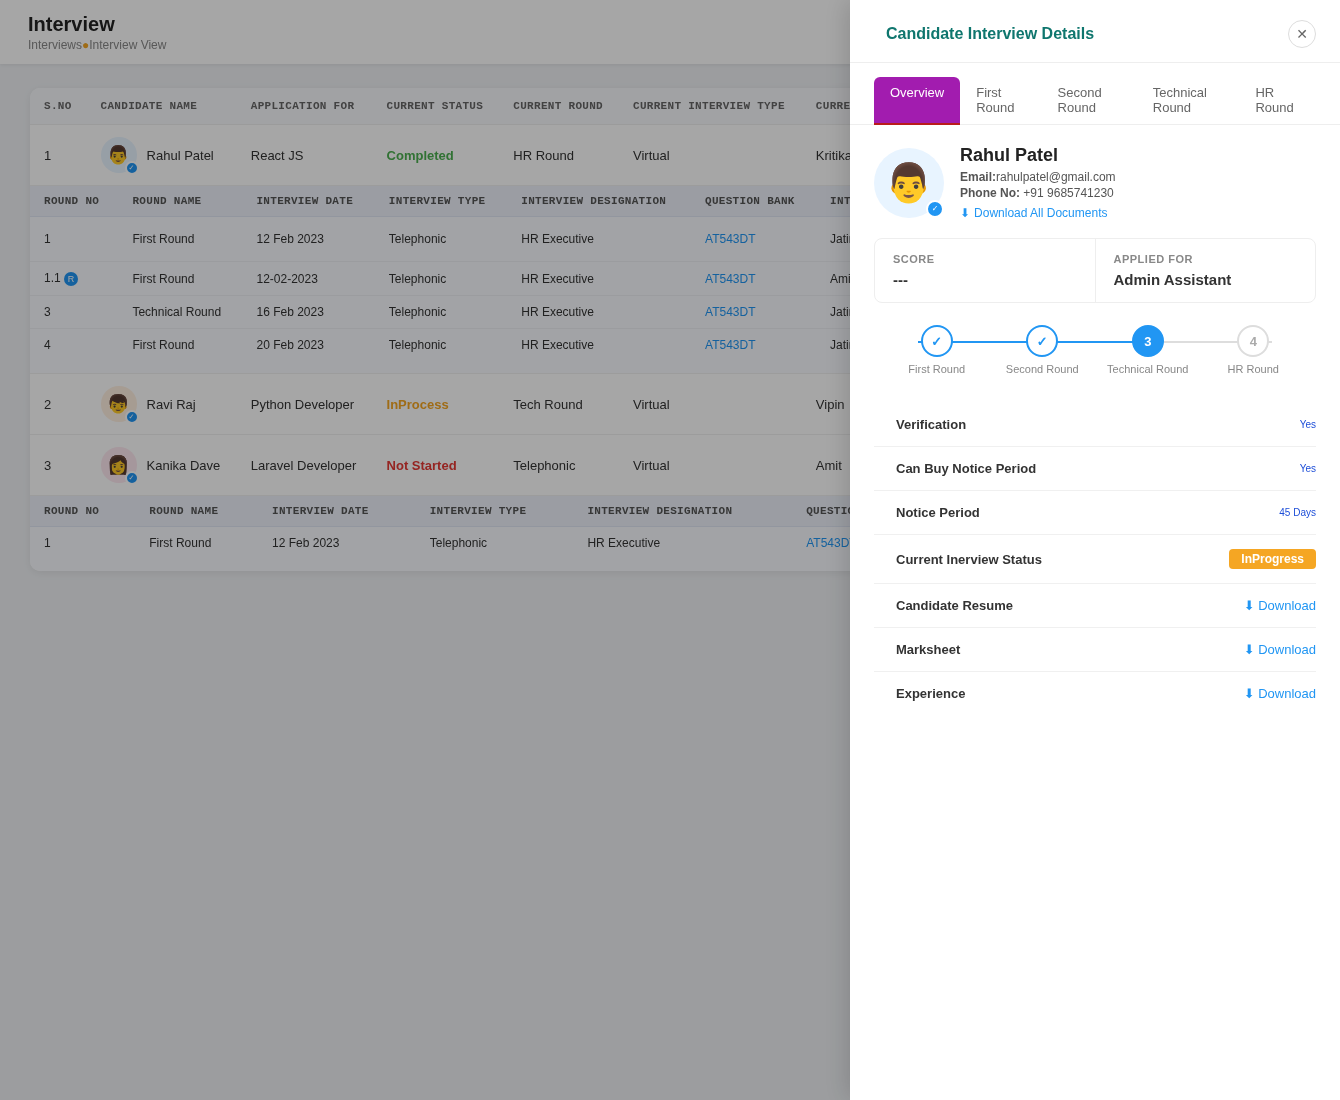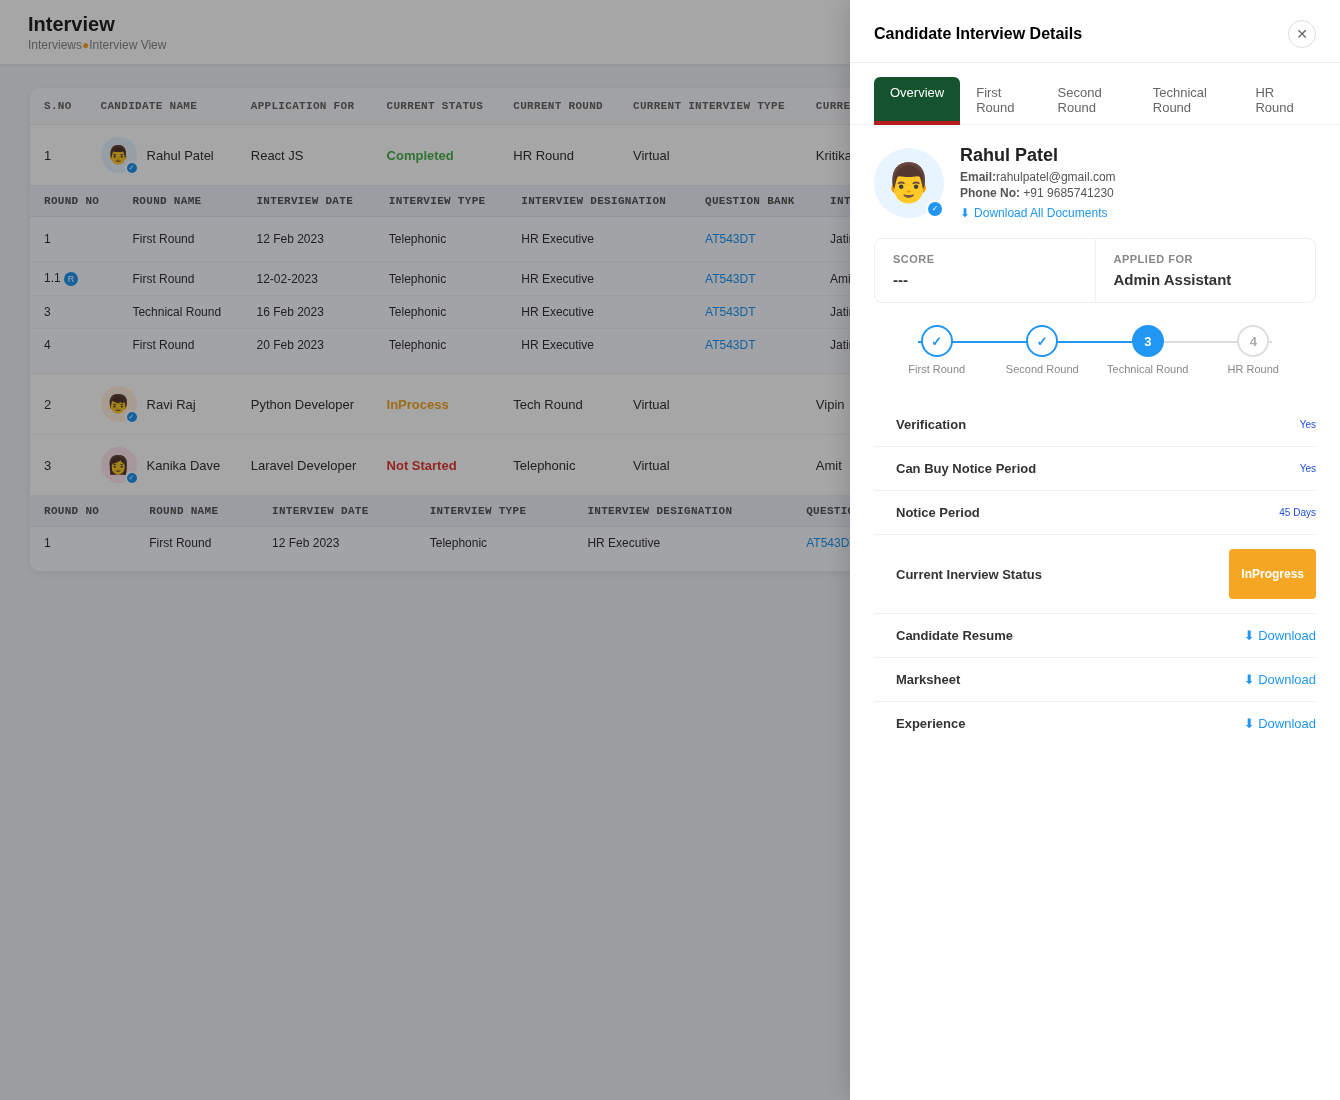--- a/index.html
+++ b/index.html
@@ -152,21 +152,21 @@
       height: 100vh;
       overflow-y: auto;
       box-shadow: -4px 0 24px rgba(0,0,0,0.15);
       position: relative;
     }
     .modal-header {
       display: flex; align-items: center; justify-content: space-between;
       padding: 20px 24px 14px;
       border-bottom: 1px solid #eee;
     }
-    .modal-title { font-size: 16px; font-weight: 700; color: #000000; }
+    .modal-title { font-size: 16px; font-weight: 700; color: #0f766e; margin-left: 12px; }
     .modal-close {
       width: 28px; height: 28px; border-radius: 50%;
       border: 1px solid #ddd; background: #fff;
       display: flex; align-items: center; justify-content: center;
       cursor: pointer; font-size: 14px; color: #666;
     }
 
     
     .modal-tabs {
       display: flex; gap: 0;
@@ -175,23 +175,23 @@
     }
     .modal-tab {
       padding: 8px 16px;
       font-size: 13px; font-weight: 500;
       color: #666; cursor: pointer;
       border-bottom: 2px solid transparent;
       margin-bottom: -1px;
     }
     .modal-tab.active {
       color: #fff;
-      background: #14532d;
+      background: #a21caf;
       border-radius: 6px 6px 0 0;
-      border-bottom: 4px solid #b91c1c;
+      border-bottom: 2px solid #b91c1c;
     }
 
     
     .modal-body { padding: 20px 24px; }
 
     .candidate-header { display: flex; align-items: center; gap: 16px; margin-bottom: 18px; }
     .candidate-avatar-large {
       width: 70px; height: 70px; border-radius: 50%;
       background: #e8f4ff; overflow: hidden;
       display: flex; align-items: center; justify-content: center;
@@ -262,21 +262,21 @@
       display: flex; align-items: center;
       justify-content: space-between;
       padding: 14px 0;
       border-bottom: 1px solid #f0f0f0;
     }
     .info-row:last-child { border-bottom: none; gap: 44px; }
     .info-label { font-size: 13px; font-weight: 600; color: #333; margin-left: 22px; }
     .info-value { font-size: 10px; color: #1d4ed8; }
     .info-value.inprogress-badge {
       background: #f5a623; color: #fff;
-      border-radius: 4px; padding: 18px 12px;
+      border-radius: 4px; padding: 3px 12px;
       font-size: 12px; font-weight: 600;
     }
     .download-link {
       color: #2196f3; font-size: 13px; cursor: pointer;
       display: flex; align-items: center; gap: 4px;
     }
   </style>
 </head>
 <body>
 

